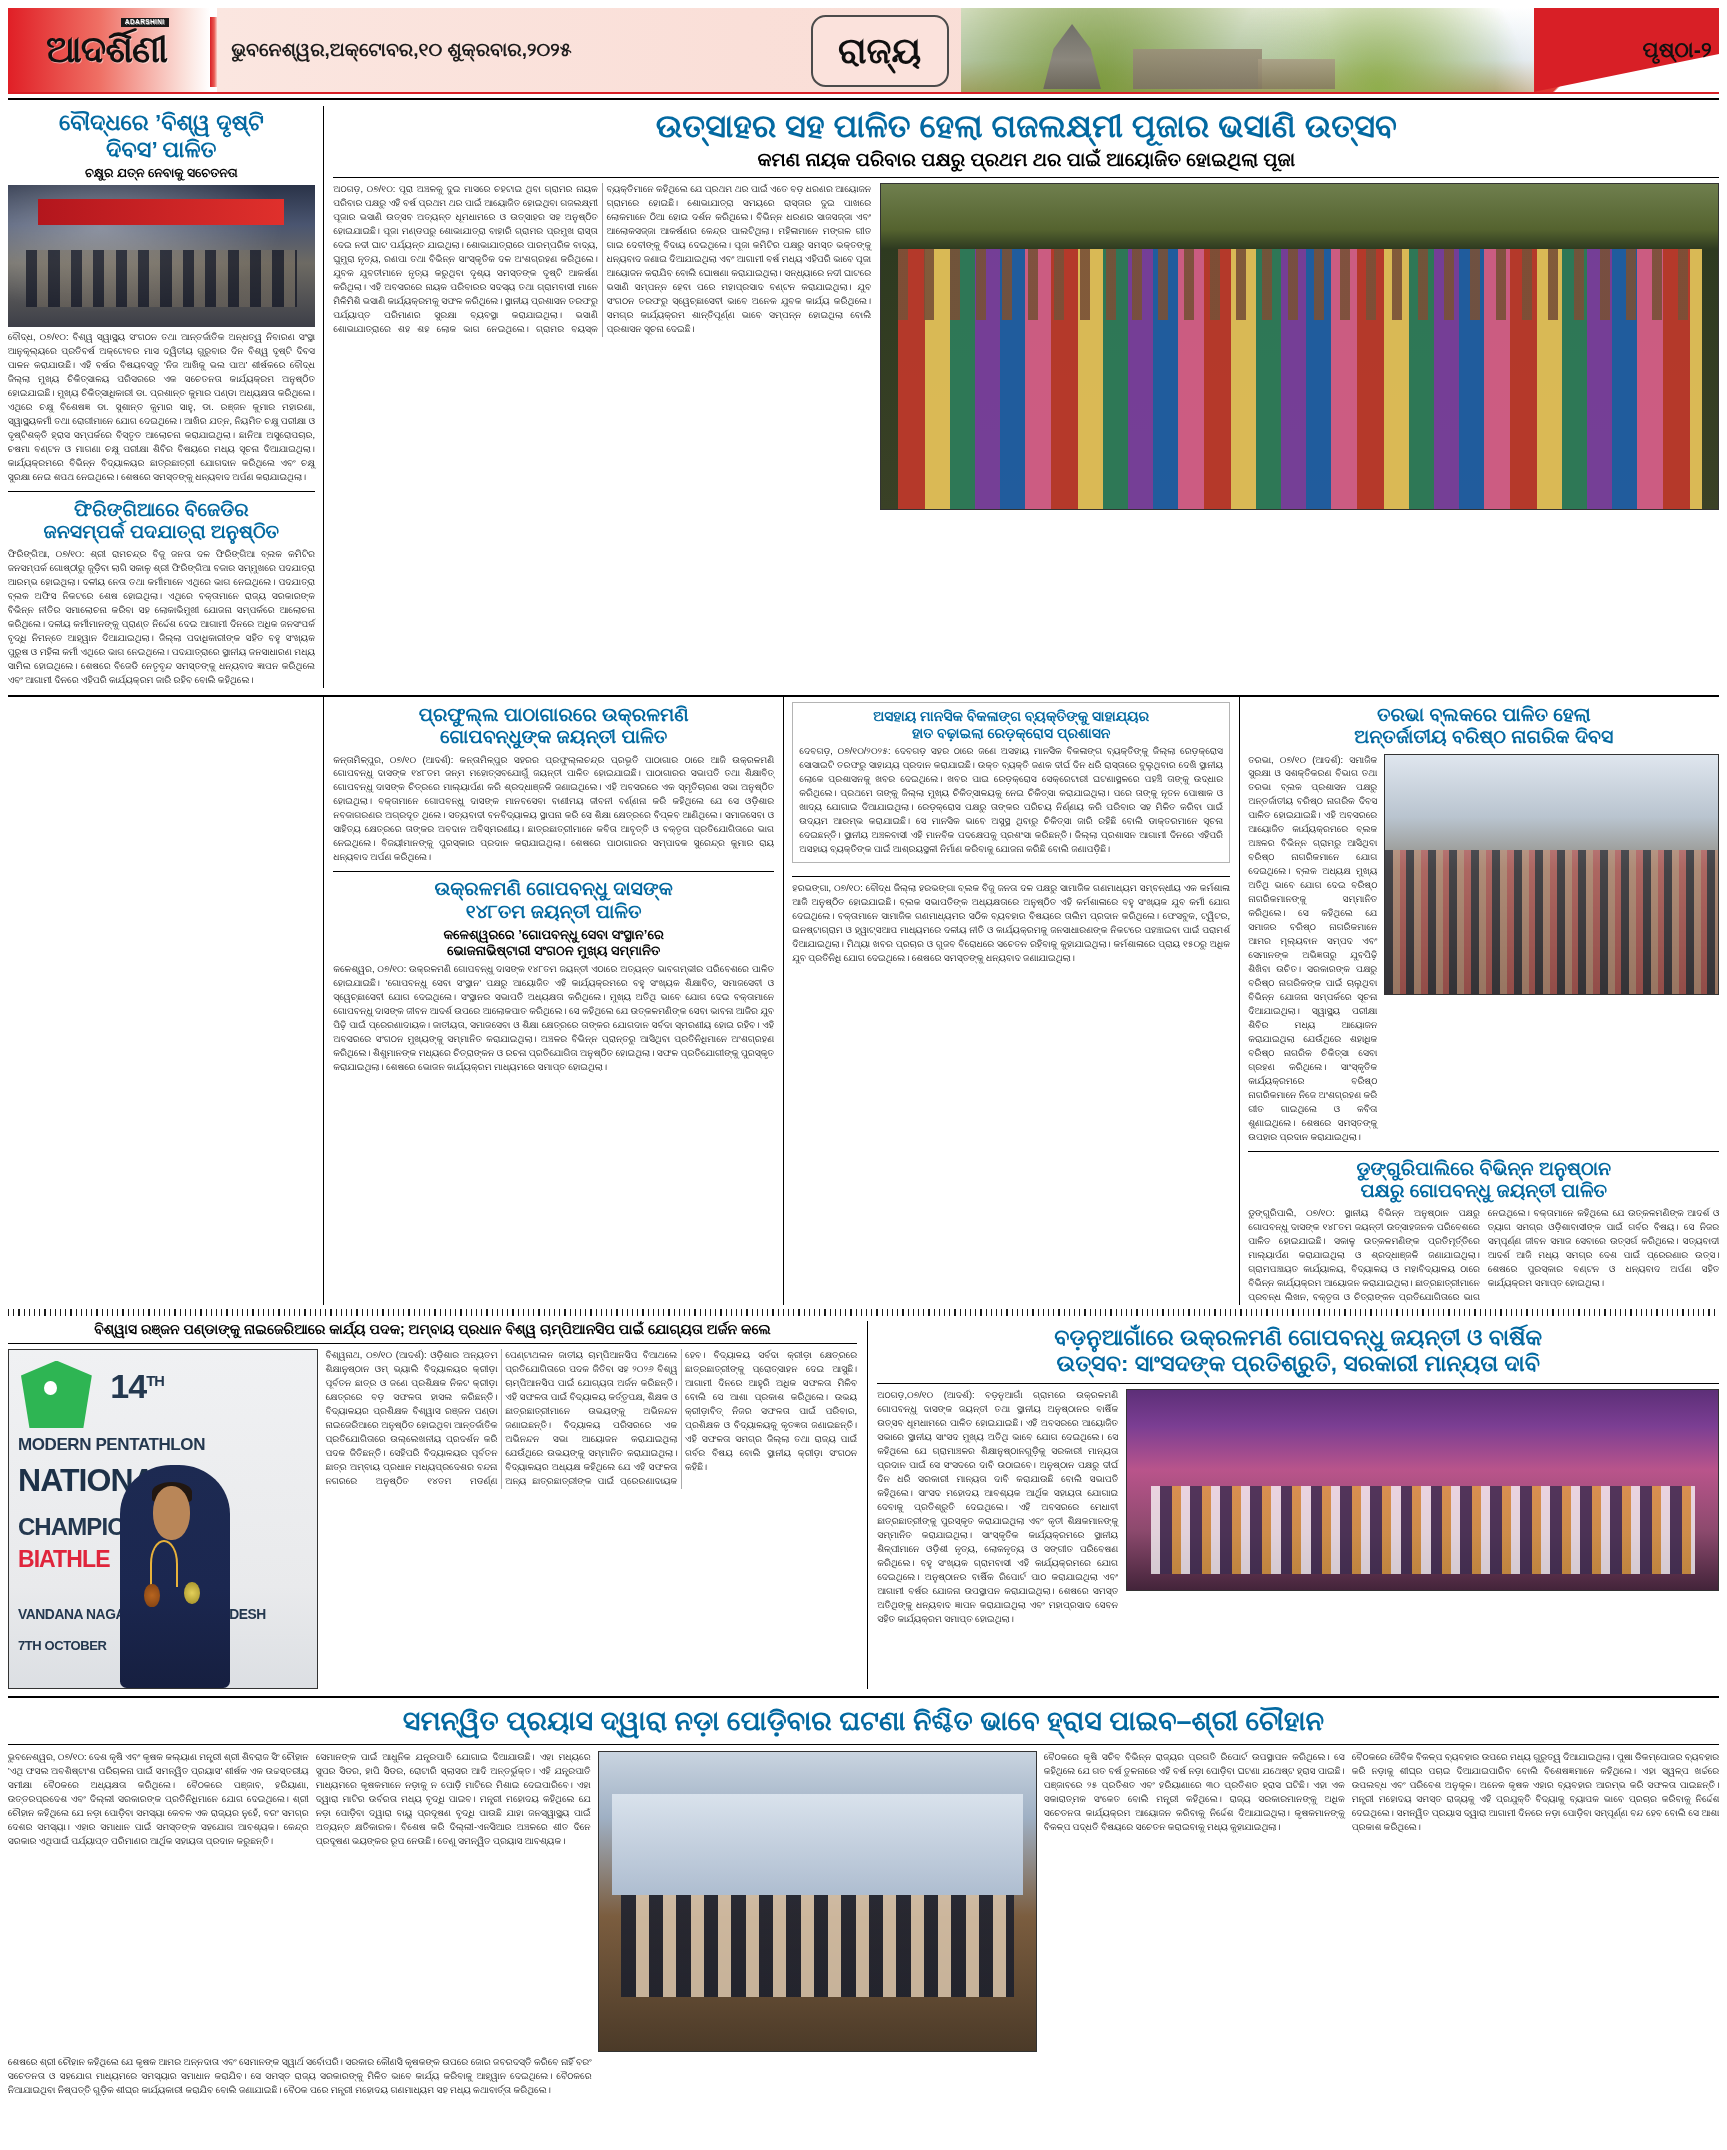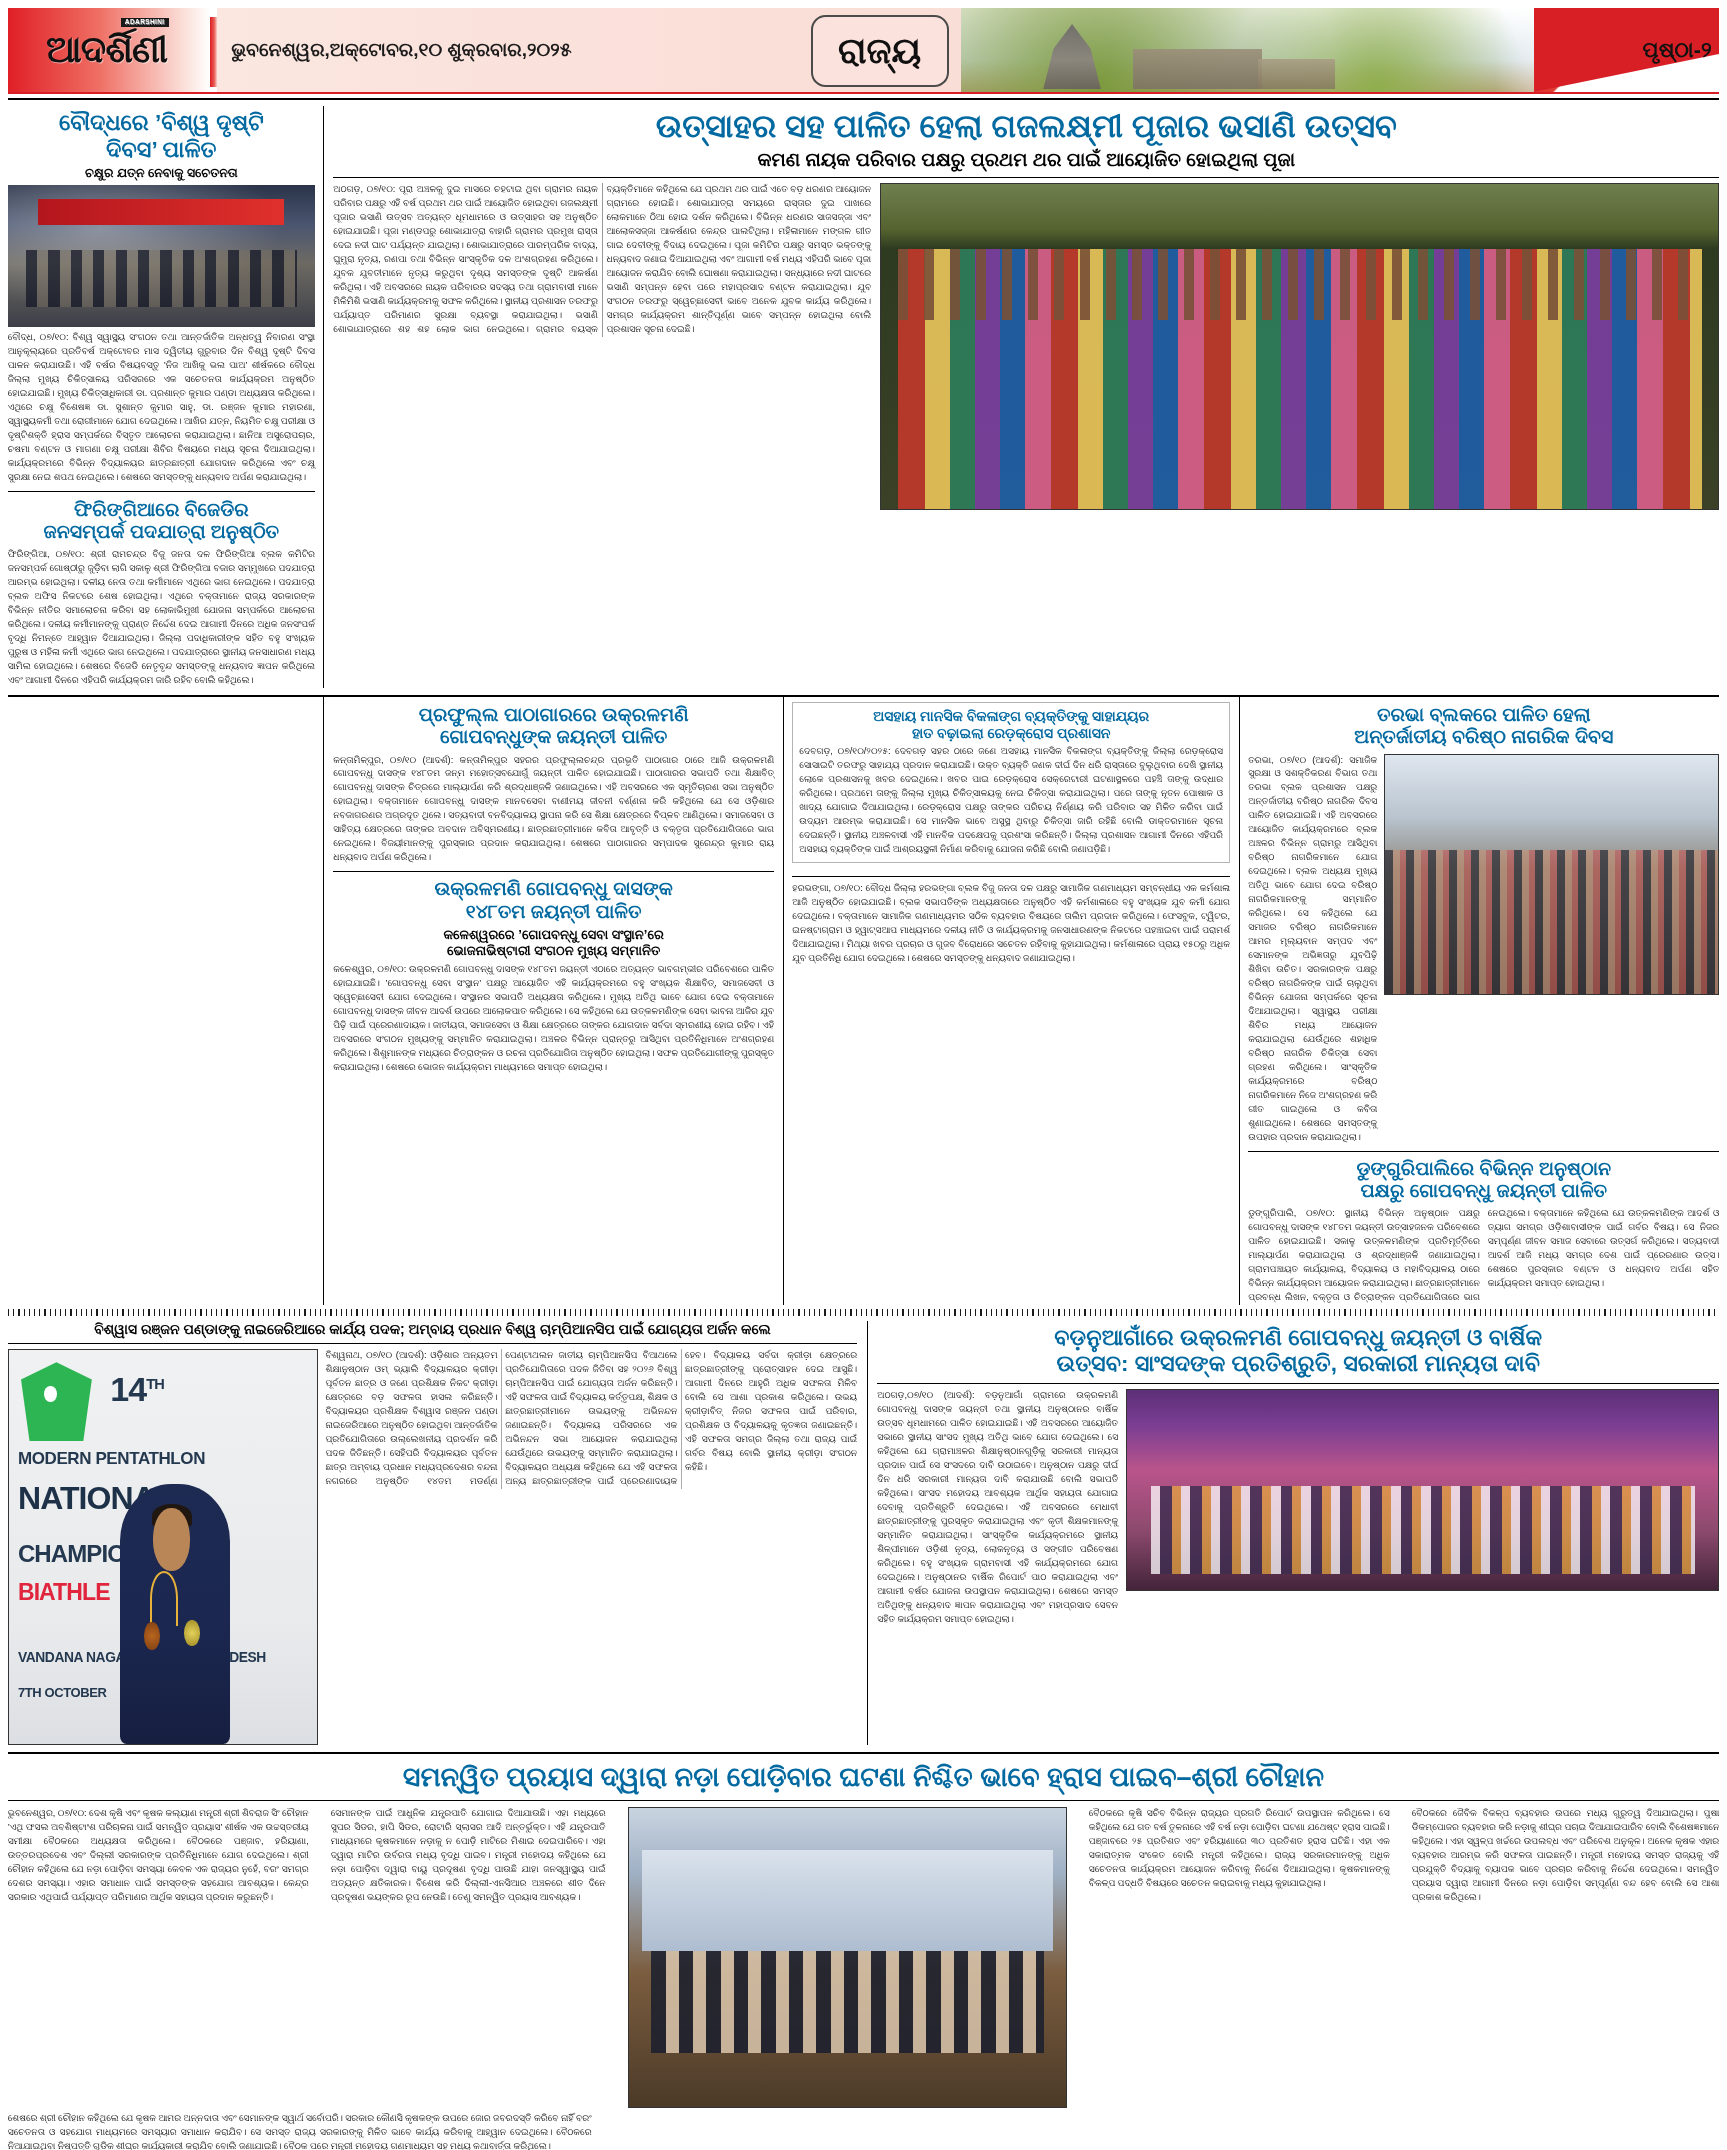--- a/index.html
+++ b/index.html
@@ -476,21 +476,21 @@
   <div class="dashed-band"></div>
 
   <div class="cols">
 
     <div style="width:860px; padding-right:9.5px; border-right:1.3px solid #000;">
       <div class="deck" style="font-size:14px; padding-bottom:5.2px;">ବିଶ୍ୱାସ ରଞ୍ଜନ ପଣ୍ଡାଙ୍କୁ ନାଇଜେରିଆରେ କାର୍ଯ୍ୟ ପଦକ; ଅମ୍ବାୟ ପ୍ରଧାନ ବିଶ୍ୱ ଚାମ୍ପିଆନସିପ ପାଇଁ ଯୋଗ୍ୟତା ଅର୍ଜନ କଲେ</div>
       <div class="rule-thin" style="margin-bottom:5.2px;"></div>
 
       <div class="cols" style="gap:7.7px;">
         <div style="width:310px;">
-          <div class="photo ph-podium" style="height:396px; border:0.9px solid #333;">
+          <div class="photo ph-podium" style="height:340px; border:0.9px solid #333;">
             <div class="pp-logo"></div>
             <div class="pp-logo-dot"></div>
             <div class="pp-14th"><span>14</span><sup>TH</sup></div>
             <div class="pp-line1">MODERN PENTATHLON</div>
             <div class="pp-line2">NATIONAL</div>
             <div class="pp-line3">CHAMPIONSHIP</div>
             <div class="pp-line4">BIATHLE</div>
             <div class="pp-line5">VANDANA NAGAR, MADHYA PRADESH</div>
             <div class="pp-line6">7TH OCTOBER</div>
             <div class="pp-stripe-l"></div>
@@ -527,21 +527,21 @@
       </div>
     </div>
   </div>
 
   <div class="rule-thick" style="margin:6.9px 0 5.2px 0;"></div>
 
   <div>
     <div class="headline h-xl" style="padding:2.6px 0 6px 0;">ସମନ୍ୱିତ ପ୍ରୟାସ ଦ୍ୱାରା ନଡ଼ା ପୋଡ଼ିବାର ଘଟଣା ନିଶ୍ଚିତ ଭାବେ ହ୍ରାସ ପାଇବ–ଶ୍ରୀ ଚୌହାନ</div>
     <div class="rule-thin" style="margin-bottom:6px;"></div>
 
-    <div class="cols" style="gap:22px;">
+    <div class="cols" style="gap:7px;">
       <div style="width:301px;" class="body-col">ଭୁବନେଶ୍ୱର, ୦୭/୧୦: ଦେଶ କୃଷି ଏବଂ କୃଷକ କଲ୍ୟାଣ ମନ୍ତ୍ରୀ ଶ୍ରୀ ଶିବରାଜ ସିଂ ଚୌହାନ ’ଏଥି ଫସଲ ଅବଶିଷ୍ଟାଂଶ ପରିଚାଳନା ପାଇଁ ସମନ୍ୱିତ ପ୍ରୟାସ’ ଶୀର୍ଷକ ଏକ ଉଚ୍ଚସ୍ତରୀୟ ସମୀକ୍ଷା ବୈଠକରେ ଅଧ୍ୟକ୍ଷତା କରିଥିଲେ। ବୈଠକରେ ପଞ୍ଜାବ, ହରିୟାଣା, ଉତ୍ତରପ୍ରଦେଶ ଏବଂ ଦିଲ୍ଲୀ ସରକାରଙ୍କ ପ୍ରତିନିଧିମାନେ ଯୋଗ ଦେଇଥିଲେ। ଶ୍ରୀ ଚୌହାନ କହିଥିଲେ ଯେ ନଡ଼ା ପୋଡ଼ିବା ସମସ୍ୟା କେବଳ ଏକ ରାଜ୍ୟର ନୁହେଁ, ବରଂ ସମଗ୍ର ଦେଶର ସମସ୍ୟା। ଏହାର ସମାଧାନ ପାଇଁ ସମସ୍ତଙ୍କ ସହଯୋଗ ଆବଶ୍ୟକ। କେନ୍ଦ୍ର ସରକାର ଏଥିପାଇଁ ପର୍ଯ୍ୟାପ୍ତ ପରିମାଣର ଆର୍ଥିକ ସହାୟତା ପ୍ରଦାନ କରୁଛନ୍ତି।</div>
       <div style="width:275px;" class="body-col">ସେମାନଙ୍କ ପାଇଁ ଆଧୁନିକ ଯନ୍ତ୍ରପାତି ଯୋଗାଇ ଦିଆଯାଉଛି। ଏହା ମଧ୍ୟରେ ସୁପର ସିଡର, ହାପି ସିଡର, ରୋଟାରି ସ୍ଲାସର ଆଦି ଅନ୍ତର୍ଭୁକ୍ତ। ଏହି ଯନ୍ତ୍ରପାତି ମାଧ୍ୟମରେ କୃଷକମାନେ ନଡ଼ାକୁ ନ ପୋଡ଼ି ମାଟିରେ ମିଶାଇ ଦେଇପାରିବେ। ଏହା ଦ୍ୱାରା ମାଟିର ଉର୍ବରତା ମଧ୍ୟ ବୃଦ୍ଧି ପାଇବ। ମନ୍ତ୍ରୀ ମହୋଦୟ କହିଥିଲେ ଯେ ନଡ଼ା ପୋଡ଼ିବା ଦ୍ୱାରା ବାୟୁ ପ୍ରଦୂଷଣ ବୃଦ୍ଧି ପାଉଛି ଯାହା ଜନସ୍ୱାସ୍ଥ୍ୟ ପାଇଁ ଅତ୍ୟନ୍ତ କ୍ଷତିକାରକ। ବିଶେଷ କରି ଦିଲ୍ଲୀ-ଏନସିଆର ଅଞ୍ଚଳରେ ଶୀତ ଦିନେ ପ୍ରଦୂଷଣ ଭୟଙ୍କର ରୂପ ନେଉଛି। ତେଣୁ ସମନ୍ୱିତ ପ୍ରୟାସ ଆବଶ୍ୟକ।</div>
       <div style="width:439px;">
         <div class="photo ph-conf" style="height:301px; border:0.9px solid #333;"></div>
       </div>
       <div style="width:301px;" class="body-col">ବୈଠକରେ କୃଷି ସଚିବ ବିଭିନ୍ନ ରାଜ୍ୟର ପ୍ରଗତି ରିପୋର୍ଟ ଉପସ୍ଥାପନ କରିଥିଲେ। ସେ କହିଥିଲେ ଯେ ଗତ ବର୍ଷ ତୁଳନାରେ ଏହି ବର୍ଷ ନଡ଼ା ପୋଡ଼ିବା ଘଟଣା ଯଥେଷ୍ଟ ହ୍ରାସ ପାଇଛି। ପଞ୍ଜାବରେ ୨୫ ପ୍ରତିଶତ ଏବଂ ହରିୟାଣାରେ ୩୦ ପ୍ରତିଶତ ହ୍ରାସ ଘଟିଛି। ଏହା ଏକ ସକାରାତ୍ମକ ସଂକେତ ବୋଲି ମନ୍ତ୍ରୀ କହିଥିଲେ। ରାଜ୍ୟ ସରକାରମାନଙ୍କୁ ଅଧିକ ସଚେତନତା କାର୍ଯ୍ୟକ୍ରମ ଆୟୋଜନ କରିବାକୁ ନିର୍ଦ୍ଦେଶ ଦିଆଯାଇଥିଲା। କୃଷକମାନଙ୍କୁ ବିକଳ୍ପ ପଦ୍ଧତି ବିଷୟରେ ସଚେତନ କରାଇବାକୁ ମଧ୍ୟ କୁହାଯାଇଥିଲା।</div>
       <div style="flex:1;" class="body-col">ବୈଠକରେ ଜୈବିକ ବିକଳ୍ପ ବ୍ୟବହାର ଉପରେ ମଧ୍ୟ ଗୁରୁତ୍ୱ ଦିଆଯାଇଥିଲା। ପୁଷା ଡିକମ୍ପୋଜର ବ୍ୟବହାର କରି ନଡ଼ାକୁ ଶୀଘ୍ର ପଚାଇ ଦିଆଯାଇପାରିବ ବୋଲି ବିଶେଷଜ୍ଞମାନେ କହିଥିଲେ। ଏହା ସ୍ୱଳ୍ପ ଖର୍ଚ୍ଚରେ ଉପଲବ୍ଧ ଏବଂ ପରିବେଶ ଅନୁକୂଳ। ଅନେକ କୃଷକ ଏହାର ବ୍ୟବହାର ଆରମ୍ଭ କରି ସଫଳତା ପାଇଛନ୍ତି। ମନ୍ତ୍ରୀ ମହୋଦୟ ସମସ୍ତ ରାଜ୍ୟକୁ ଏହି ପ୍ରଯୁକ୍ତି ବିଦ୍ୟାକୁ ବ୍ୟାପକ ଭାବେ ପ୍ରଚାର କରିବାକୁ ନିର୍ଦ୍ଦେଶ ଦେଇଥିଲେ। ସମନ୍ୱିତ ପ୍ରୟାସ ଦ୍ୱାରା ଆଗାମୀ ଦିନରେ ନଡ଼ା ପୋଡ଼ିବା ସମ୍ପୂର୍ଣ୍ଣ ବନ୍ଦ ହେବ ବୋଲି ସେ ଆଶା ପ୍ରକାଶ କରିଥିଲେ।</div>
     </div>
     <div class="cols" style="gap:7.7px; margin-top:4.3px;">
       <div style="width:584px;" class="body-col">ଶେଷରେ ଶ୍ରୀ ଚୌହାନ କହିଥିଲେ ଯେ କୃଷକ ଆମର ଅନ୍ନଦାତା ଏବଂ ସେମାନଙ୍କ ସ୍ୱାର୍ଥ ସର୍ବୋପରି। ସରକାର କୌଣସି କୃଷକଙ୍କ ଉପରେ ଜୋର ଜବରଦସ୍ତି କରିବେ ନାହିଁ ବରଂ ସଚେତନତା ଓ ସହଯୋଗ ମାଧ୍ୟମରେ ସମସ୍ୟାର ସମାଧାନ କରାଯିବ। ସେ ସମସ୍ତ ରାଜ୍ୟ ସରକାରଙ୍କୁ ମିଳିତ ଭାବେ କାର୍ଯ୍ୟ କରିବାକୁ ଆହ୍ୱାନ ଦେଇଥିଲେ। ବୈଠକରେ ନିଆଯାଇଥିବା ନିଷ୍ପତ୍ତି ଗୁଡ଼ିକ ଶୀଘ୍ର କାର୍ଯ୍ୟକାରୀ କରାଯିବ ବୋଲି ଜଣାଯାଇଛି। ବୈଠକ ପରେ ମନ୍ତ୍ରୀ ମହୋଦୟ ଗଣମାଧ୍ୟମ ସହ ମଧ୍ୟ କଥାବାର୍ତ୍ତା କରିଥିଲେ।</div>

